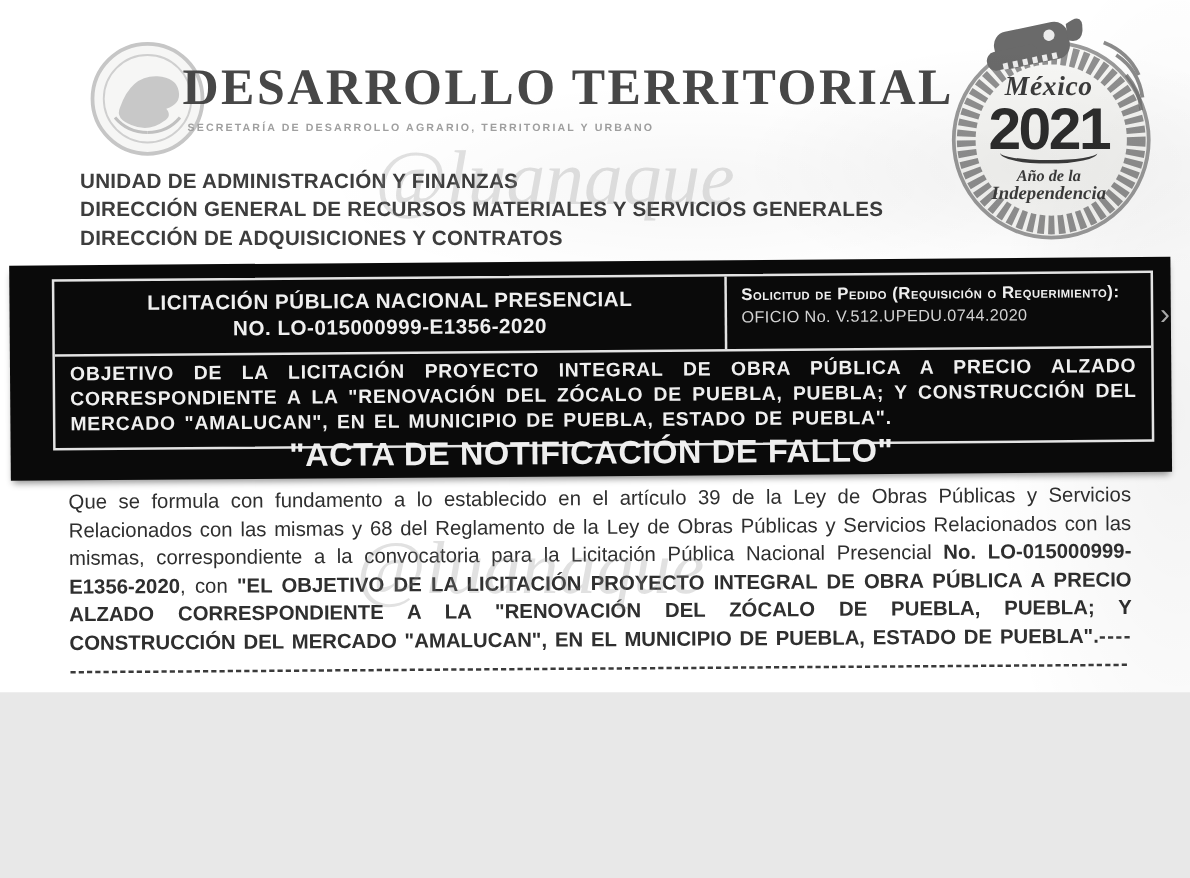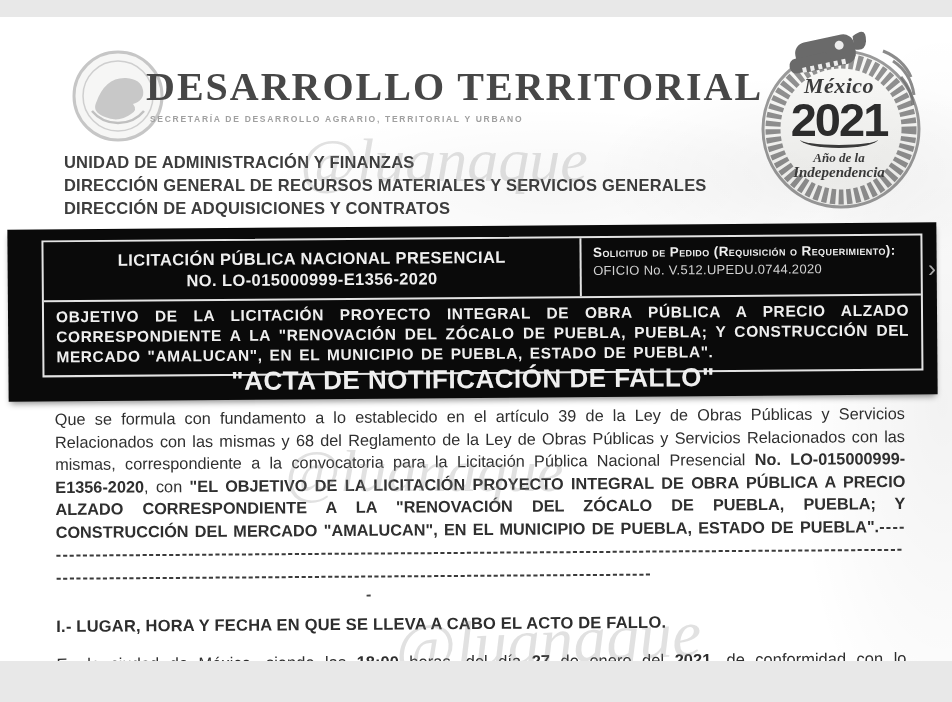--- a/index.html
+++ b/index.html
@@ -1,17 +1,17 @@
 <!DOCTYPE html>
 <html><head>
 <meta charset="utf-8">
 <style>
   html,body{margin:0;padding:0;background:#e8e8e8;}
   .page{
-    position:relative;width:952px;height:644px;margin:17px auto;
+    position:relative;width:952px;height:554px;margin:0 auto;
     background:#ffffff;overflow:hidden;
     font-family:"Liberation Sans","DejaVu Sans",sans-serif;
     color:#2e2e2e;
   }
   .page::after{
     content:"";position:absolute;inset:0;pointer-events:none;
     background:
       radial-gradient(ellipse 320px 140px at 86% 24%, rgba(0,0,0,0.05), transparent 70%),
       radial-gradient(ellipse 420px 120px at 58% 27%, rgba(0,0,0,0.035), transparent 70%),
       radial-gradient(ellipse 200px 500px at 99% 60%, rgba(0,0,0,0.05), transparent 75%);

